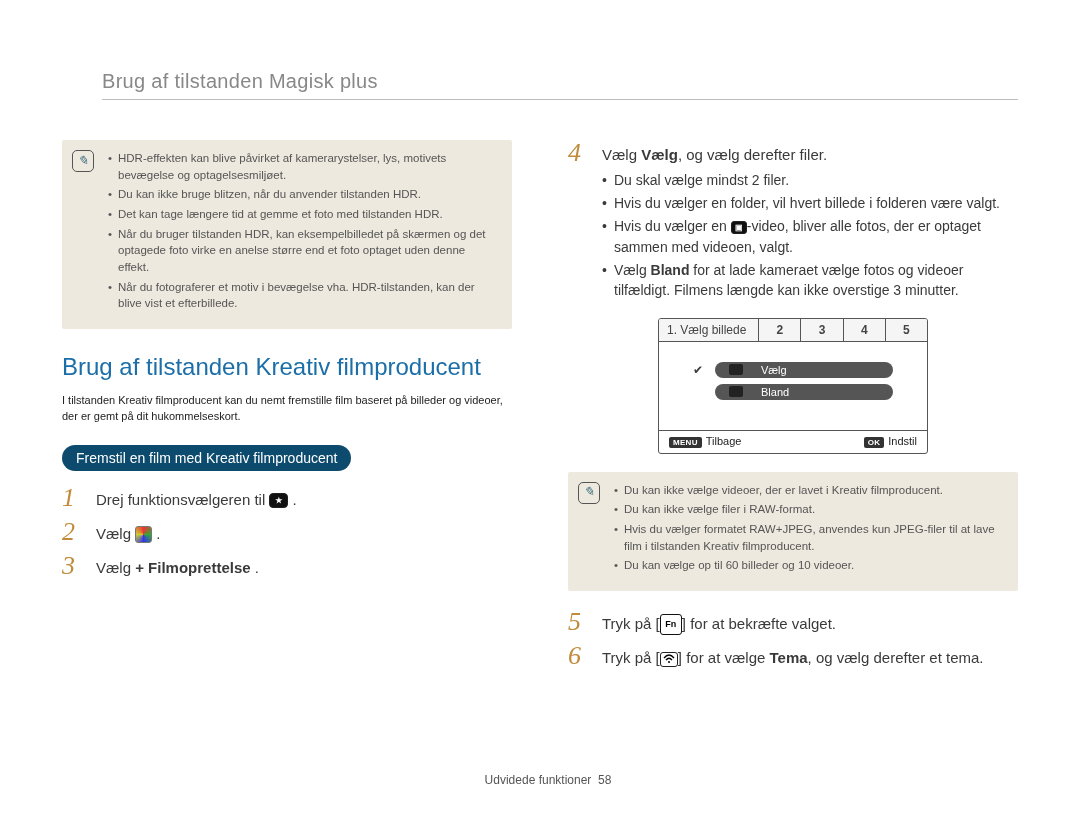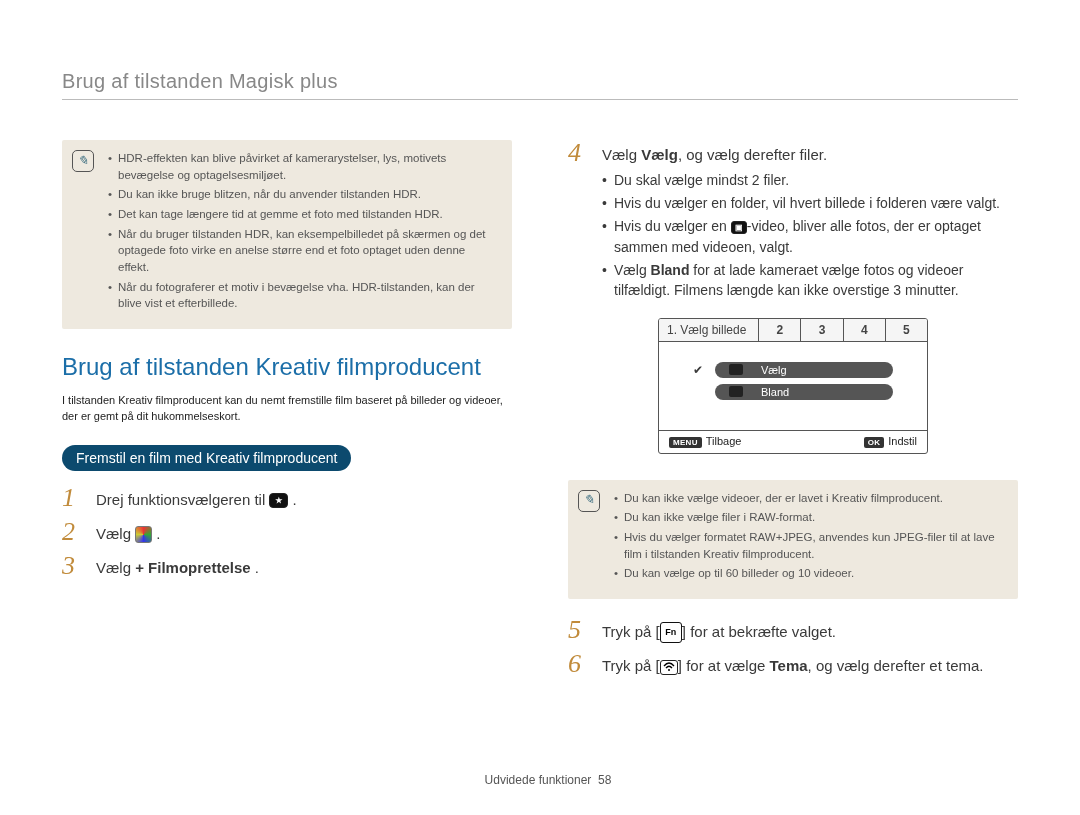--- a/index.html
+++ b/index.html
@@ -14,20 +14,21 @@
     font-size: 14px;
   }
   .header-title {
     font-size: 20px;
     font-weight: 300;
     color: #888;
     letter-spacing: 0.3px;
     padding-bottom: 6px;
     border-bottom: 1px solid #bbb;
     margin-bottom: 40px;
+    margin-left: 40px;
   }
   .columns { display: flex; gap: 56px; }
   .col { flex: 1 1 0; min-width: 0; }
 
   .note-box {
     background: #eee9df;
     border-radius: 2px;
     padding: 10px 14px 14px 46px;
     position: relative;
     font-size: 11.5px;
@@ -115,21 +116,21 @@
   }
   .inline-icon.camera::after{
     content:"★"; color:#fff; font-size:8px; position:absolute; left:50%; top:50%; transform:translate(-50%,-50%);
   }
 
   
   .device {
     border: 1px solid #555;
     border-radius: 3px;
     width: 270px;
-    margin: 14px auto 26px;
+    margin: 14px auto 18px;
     background: #fff;
     font-size: 12px;
     overflow: hidden;
   }
   .device-tabs { display: flex; border-bottom: 1px solid #555; }
   .device-tab { flex:1; text-align:center; padding:4px 2px; border-right:1px solid #555; font-weight:bold; color:#444; background:#f5f5f5;}
   .device-tab:first-child { flex: 2.4; text-align:left; padding-left:8px; font-weight:normal; }
   .device-tab:last-child { border-right:none; }
   .device-body { background:#fff; padding: 20px 34px 24px; }
   .dev-row {

